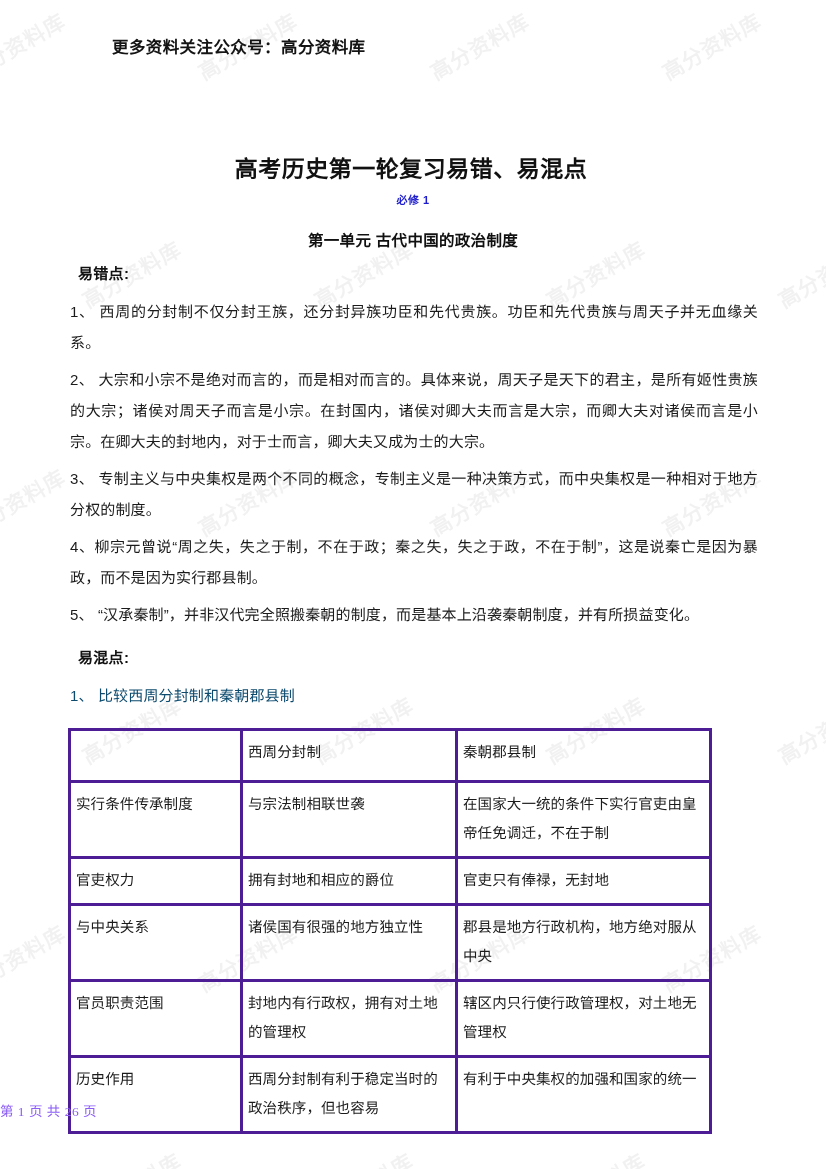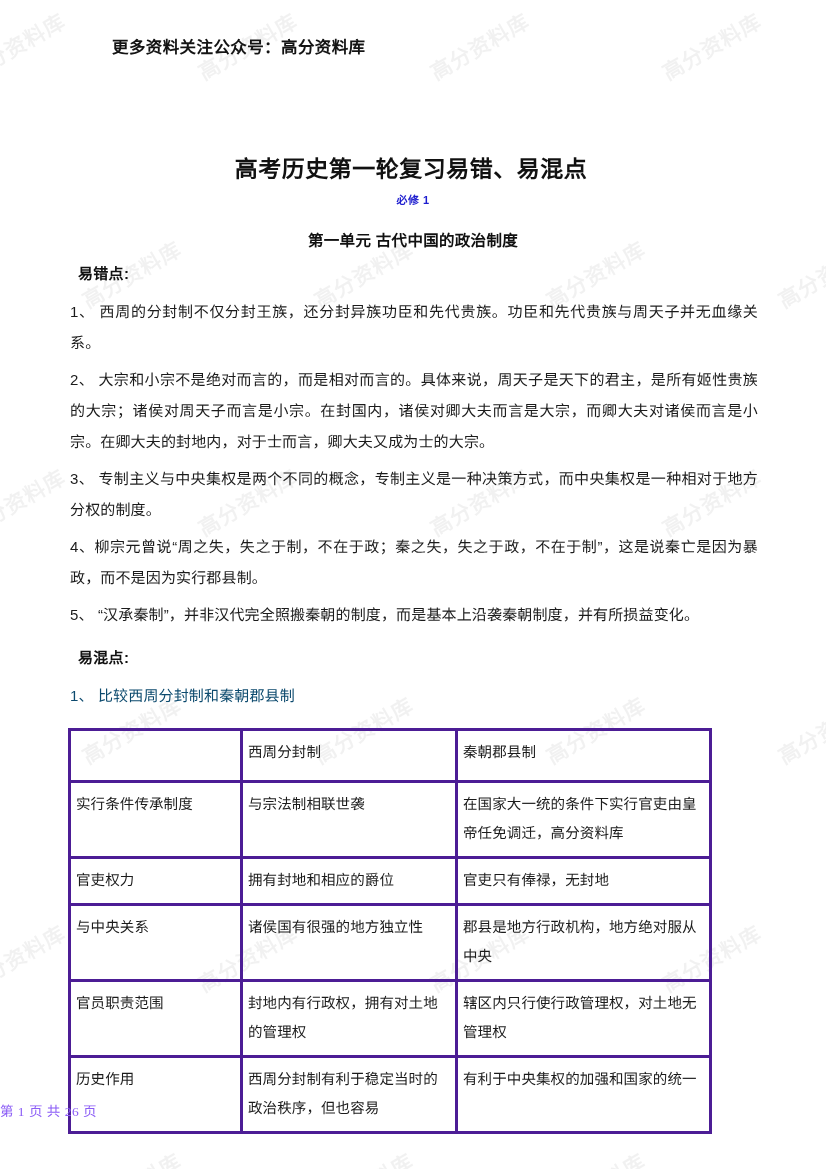--- a/index.html
+++ b/index.html
@@ -231,21 +231,21 @@
       </colgroup>
       <tbody>
         <tr class="head">
           <td></td>
           <td>西周分封制</td>
           <td>秦朝郡县制</td>
         </tr>
         <tr>
           <td>实行条件传承制度</td>
           <td>与宗法制相联世袭</td>
-          <td>在国家大一统的条件下实行官吏由皇帝任免调迁，高分资料库</td>
+          <td>在国家大一统的条件下实行官吏由皇帝任免调迁，不在于制</td>
         </tr>
         <tr>
           <td>官吏权力</td>
           <td>拥有封地和相应的爵位</td>
           <td>官吏只有俸禄，无封地</td>
         </tr>
         <tr>
           <td>与中央关系</td>
           <td>诸侯国有很强的地方独立性</td>
           <td>郡县是地方行政机构，地方绝对服从中央</td>

